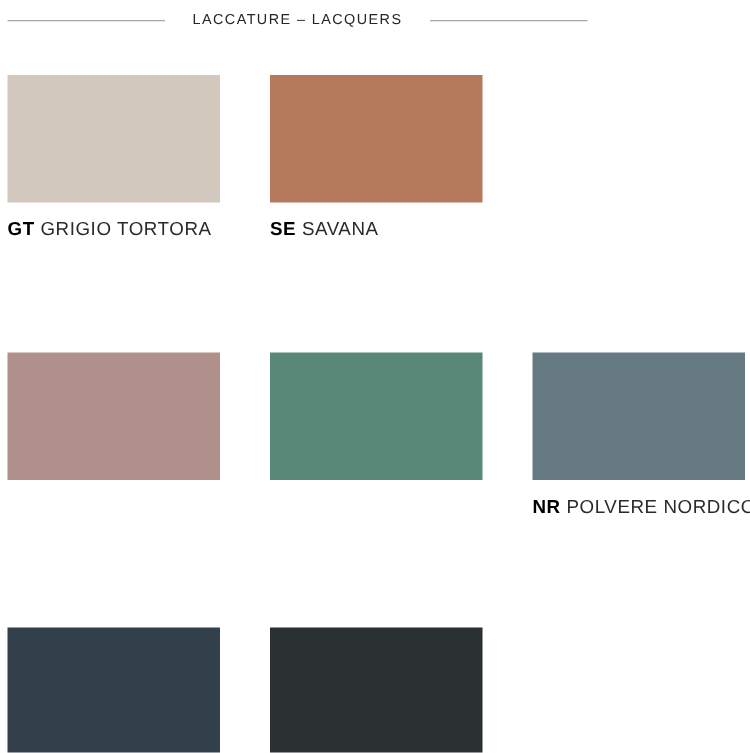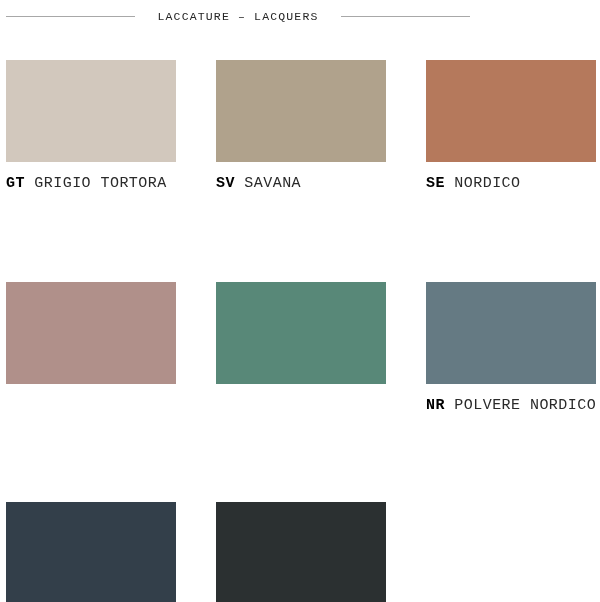--- a/index.html
+++ b/index.html
@@ -13,21 +13,20 @@
     background: #ffffff;
     font-family: "Liberation Sans", sans-serif;
     -webkit-font-smoothing: antialiased;
     overflow: hidden;
   }
   .page {
     position: relative;
     width: 476px;
     height: 602px;
     box-sizing: border-box;
-    font-family: Liberation Mono, monospace;
   }
 
   
   .section-header {
     display: flex;
     align-items: center;
     padding: 0 6px;
     height: 32px;
     box-sizing: border-box;
   }
@@ -108,31 +107,24 @@
 
     <div class="row row-1">
       <div class="cell">
         <span class="swatch" id="sw0" style="background-color: rgb(210, 200, 189);"></span>
         <div class="caption">
           <span class="code">GT</span>
           <span class="cname">GRIGIO TORTORA</span>
         </div>
       </div>
       <div class="cell">
-        <span class="swatch" id="sw1" style="background-color: rgb(176, 162, 140);"></span>
-        <div class="caption">
-          <span class="code">SV</span>
-          <span class="cname">SAVANA</span>
-        </div>
-      </div>
-      <div class="cell">
         <span class="swatch" id="sw2" style="background-color: rgb(181, 121, 92);"></span>
         <div class="caption">
           <span class="code">SE</span>
-          <span class="cname">NORDICO</span>
+          <span class="cname">SAVANA</span>
         </div>
       </div>
     </div>
 
     <div class="row row-2">
       <div class="cell">
         <span class="swatch" id="sw3" style="background-color: rgb(176, 144, 138);"></span>
       </div>
       <div class="cell">
         <span class="swatch" id="sw4" style="background-color: rgb(88, 136, 120);"></span>

